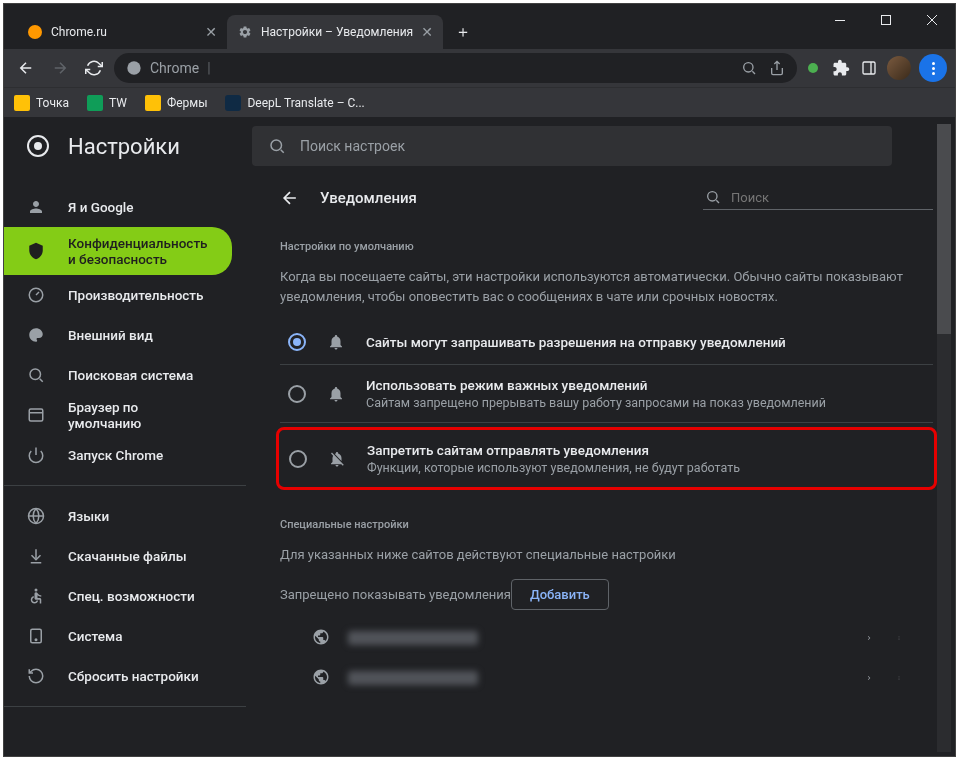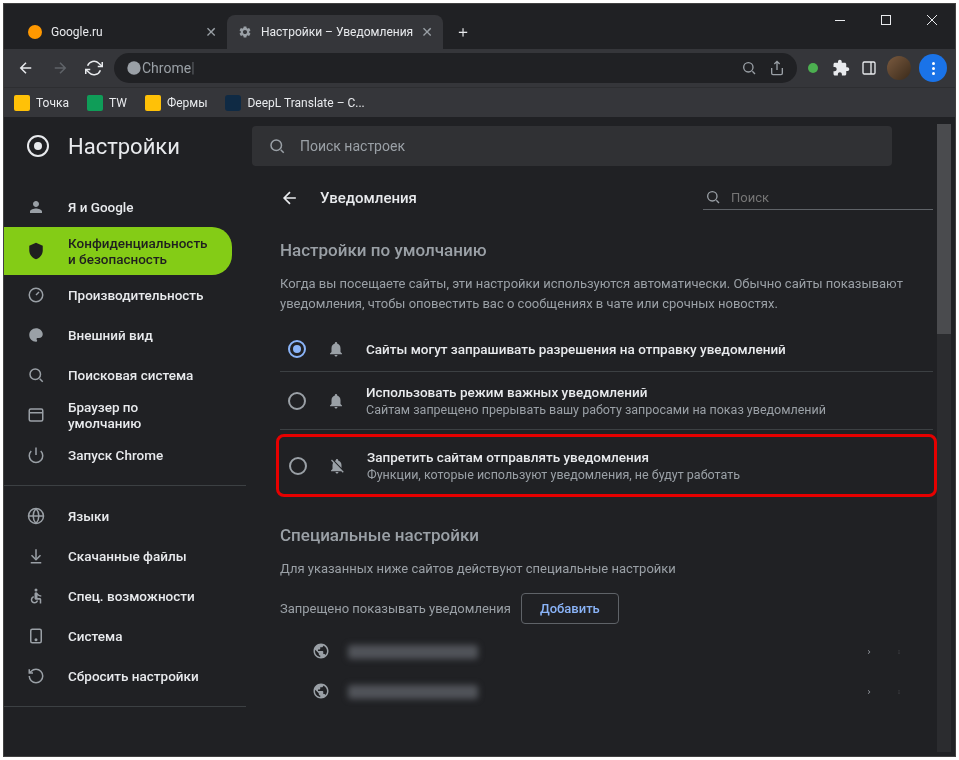--- a/index.html
+++ b/index.html
@@ -10,21 +10,21 @@
 .tab.inactive { }
 .tab.active { background: #35363a; }
 .tab .favicon { width: 16px; height: 16px; display: flex; align-items: center; justify-content: center; }
 .tab .tab-close { margin-left: auto; color: #9aa0a6; font-size: 14px; cursor: pointer; }
 .newtab { width: 28px; height: 28px; display: flex; align-items: center; justify-content: center; color: #e8eaed; font-size: 16px; margin-left: 6px; margin-bottom: 3px; cursor: pointer; }
 .winctrl { position: absolute; right: 0; top: 0; display: flex; }
 .winctrl div { width: 46px; height: 32px; display: flex; align-items: center; justify-content: center; color: #e8eaed; cursor: pointer; }
 .toolbar { height: 38px; background: #35363a; display: flex; align-items: center; padding: 0 8px; gap: 6px; }
 .tb-btn { width: 28px; height: 28px; display: flex; align-items: center; justify-content: center; color: #9aa0a6; border-radius: 50%; cursor: pointer; }
 .tb-btn.enabled { color: #e8eaed; }
-.addrbar { flex: 1; height: 30px; background: #202124; border-radius: 15px; display: flex; align-items: center; padding: 0 12px; color: #9aa0a6; font-size: 14px; }
+.addrbar { flex: 1; height: 30px; background: #202124; border-radius: 15px; display: flex; align-items: center; padding: 0 12px; gap: 8px; color: #9aa0a6; font-size: 14px; }
 .addrbar .url-active { color: #e8eaed; }
 .addrbar .url-dim { color: #9aa0a6; }
 .addr-icons { margin-left: auto; display: flex; gap: 12px; color: #9aa0a6; }
 .ext-icons { display: flex; gap: 8px; align-items: center; }
 .ext-icons .ico { width: 20px; height: 20px; display: flex; align-items: center; justify-content: center; color: #e8eaed; }
 .avatar { width: 24px; height: 24px; border-radius: 50%; background: #5f6368; }
 .menu-dots { width: 28px; height: 28px; border-radius: 50%; background: #1a73e8; display: flex; align-items: center; justify-content: center; flex-direction: column; gap: 2px; cursor: pointer; }
 .menu-dots span { width: 3px; height: 3px; background: #fff; border-radius: 50%; }
 .bookmarks { height: 30px; background: #35363a; border-top: 1px solid #2d2e31; display: flex; align-items: center; padding: 0 10px; gap: 18px; font-size: 12px; color: #e8eaed; }
 .bookmarks .bm { display: flex; align-items: center; gap: 6px; cursor: pointer; }
@@ -42,56 +42,56 @@
 .sb-item.active .sb-icon { color: #1f1f1f; }
 .sb-icon { width: 20px; height: 20px; color: #9aa0a6; display: flex; align-items: center; justify-content: center; flex-shrink: 0; }
 .sb-label { line-height: 1.2; }
 .sb-divider { height: 1px; background: #3c4043; margin: 10px 0; }
 .main { flex: 1; padding: 10px 22px 10px 34px; overflow-y: auto; }
 .page-header { display: flex; align-items: center; gap: 20px; margin-bottom: 30px; }
 .back-btn { width: 20px; height: 20px; color: #9aa0a6; cursor: pointer; }
 .page-title { color: #e8eaed; font-size: 15px; font-weight: 500; }
 .page-search { margin-left: auto; display: flex; align-items: center; gap: 10px; border-bottom: 1px solid #5f6368; padding: 4px 2px; width: 230px; }
 .page-search input { background: transparent; border: none; outline: none; color: #e8eaed; font-size: 13px; flex: 1; }
-.section-title { color: #9aa0a6; font-size: 17px; font-weight: 500; margin-bottom: 14px; }
+.section-title { color: #9aa0a6; font-size: 11px; font-weight: 500; margin-bottom: 14px; }
 .section-desc { color: #9aa0a6; font-size: 13px; line-height: 1.5; margin-bottom: 14px; }
 .radio-row { display: flex; align-items: center; gap: 20px; padding: 12px 8px; border-bottom: 1px solid #3c4043; cursor: pointer; }
 .radio-row.last { border-bottom: none; }
 .radio { width: 18px; height: 18px; border: 2px solid #9aa0a6; border-radius: 50%; display: flex; align-items: center; justify-content: center; flex-shrink: 0; }
 .radio.selected { border-color: #8ab4f8; }
 .radio.selected::after { content: ''; width: 8px; height: 8px; background: #8ab4f8; border-radius: 50%; }
 .radio-icon { width: 20px; height: 20px; color: #9aa0a6; display: flex; align-items: center; justify-content: center; flex-shrink: 0; }
 .radio-text { flex: 1; }
 .radio-label { color: #e8eaed; font-size: 13.5px; font-weight: 500; }
 .radio-sub { color: #9aa0a6; font-size: 12.5px; margin-top: 2px; }
 .highlight-box { border: 3px solid #e60000; border-radius: 8px; padding: 2px; margin: 4px -4px; }
 .highlight-box .radio-row { border-bottom: none; padding: 10px 8px; }
 .section-spacer { height: 24px; }
 .add-row { display: flex; align-items: center; margin-bottom: 8px; }
-.add-btn { border: 1px solid #5f6368; color: #8ab4f8; font-size: 13px; font-weight: 500; padding: 7px 18px; border-radius: 4px; cursor: pointer; background: transparent; margin-left: 10px; }
+.add-btn { border: 1px solid #5f6368; color: #8ab4f8; font-size: 13px; font-weight: 500; padding: 7px 18px; border-radius: 4px; cursor: pointer; background: transparent; }
 .site-row { display: flex; align-items: center; padding: 10px 32px; gap: 16px; }
 .globe-icon { width: 20px; height: 20px; color: #9aa0a6; }
 .blur-text { width: 130px; height: 14px; background: #51545a; border-radius: 3px; filter: blur(3px); }
 .site-actions { margin-left: auto; display: flex; gap: 24px; align-items: center; color: #9aa0a6; }
 .scrollbar { position: absolute; right: 4px; top: 120px; bottom: 4px; width: 14px; background: #2b2c2f; }
 .scrollbar-thumb { position: absolute; top: 0; right: 0; width: 14px; height: 210px; background: #4a4b4e; }
 svg { display: block; }
 </style>
 </head>
 <body>
 
 <div class="outer">
   <div class="titlebar">
     <div class="tab inactive">
       <span class="favicon">
           <svg width="16" height="16">
             <circle cx="8" cy="8" r="7" fill="#ff9800"></circle>
           </svg>
         </span>
-      <span>Google.ru</span>
+      <span>Chrome.ru</span>
       <span class="tab-close">✕</span>
     </div>
     <div class="tab active">
       <span class="favicon">
           <svg width="14" height="14" viewBox="0 0 24 24" fill="#9aa0a6">
             <path d="M19.14 12.94c.04-.3.06-.61.06-.94 0-.32-.02-.64-.07-.94l2.03-1.58c.18-.14.23-.41.12-.61l-1.92-3.32c-.12-.22-.37-.29-.59-.22l-2.39.96c-.5-.38-1.03-.7-1.62-.94l-.36-2.54c-.04-.24-.24-.41-.48-.41h-3.84c-.24 0-.43.17-.47.41l-.36 2.54c-.59.24-1.13.57-1.62.94l-2.39-.96c-.22-.08-.47 0-.59.22L2.74 8.87c-.12.21-.08.47.12.61l2.03 1.58c-.05.3-.07.63-.07.94 0 .31.02.64.06.94l-2.03 1.58c-.18.14-.23.41-.12.61l1.92 3.32c.12.22.37.29.59.22l2.39-.96c.5.38 1.03.7 1.62.94l.36 2.54c.05.24.24.41.48.41h3.84c.24 0 .44-.17.47-.41l.36-2.54c.59-.24 1.13-.56 1.62-.94l2.39.96c.22.08.47 0 .59-.22l1.92-3.32c.12-.22.07-.47-.12-.61l-2.01-1.58zM12 15.6c-1.98 0-3.6-1.62-3.6-3.6s1.62-3.6 3.6-3.6 3.6 1.62 3.6 3.6-1.62 3.6-3.6 3.6z"></path>
           </svg>
         </span>
       <span>Настройки – Уведомления</span>
       <span class="tab-close">✕</span>

